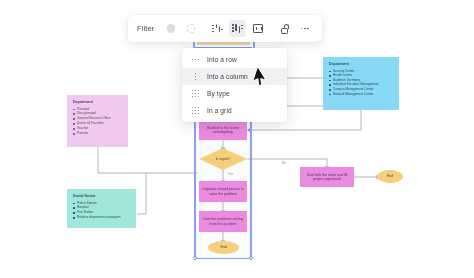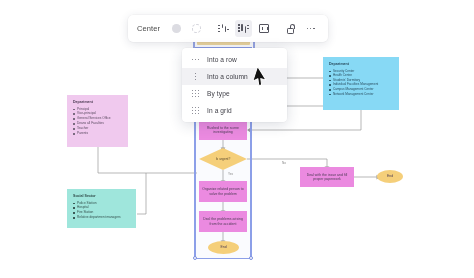--- a/index.html
+++ b/index.html
@@ -265,21 +265,21 @@
       <li>Security Center</li>
       <li>Health Centre</li>
       <li>Students' Dormitory</li>
       <li>Individual Faculties Management</li>
       <li>Campus Management Center</li>
       <li>Network Management Center</li>
     </ul>
   </div>
 
   <div class="toolbar">
-    <span class="tb-filter">Center</span>
+    <span class="tb-filter">Filter</span>
 
     <div class="tb-btn">
       <span class="circ"></span>
     </div>
     <div class="tb-btn">
       <span class="circ dash"></span>
     </div>
 
     <span class="tb-sep"></span>
 

